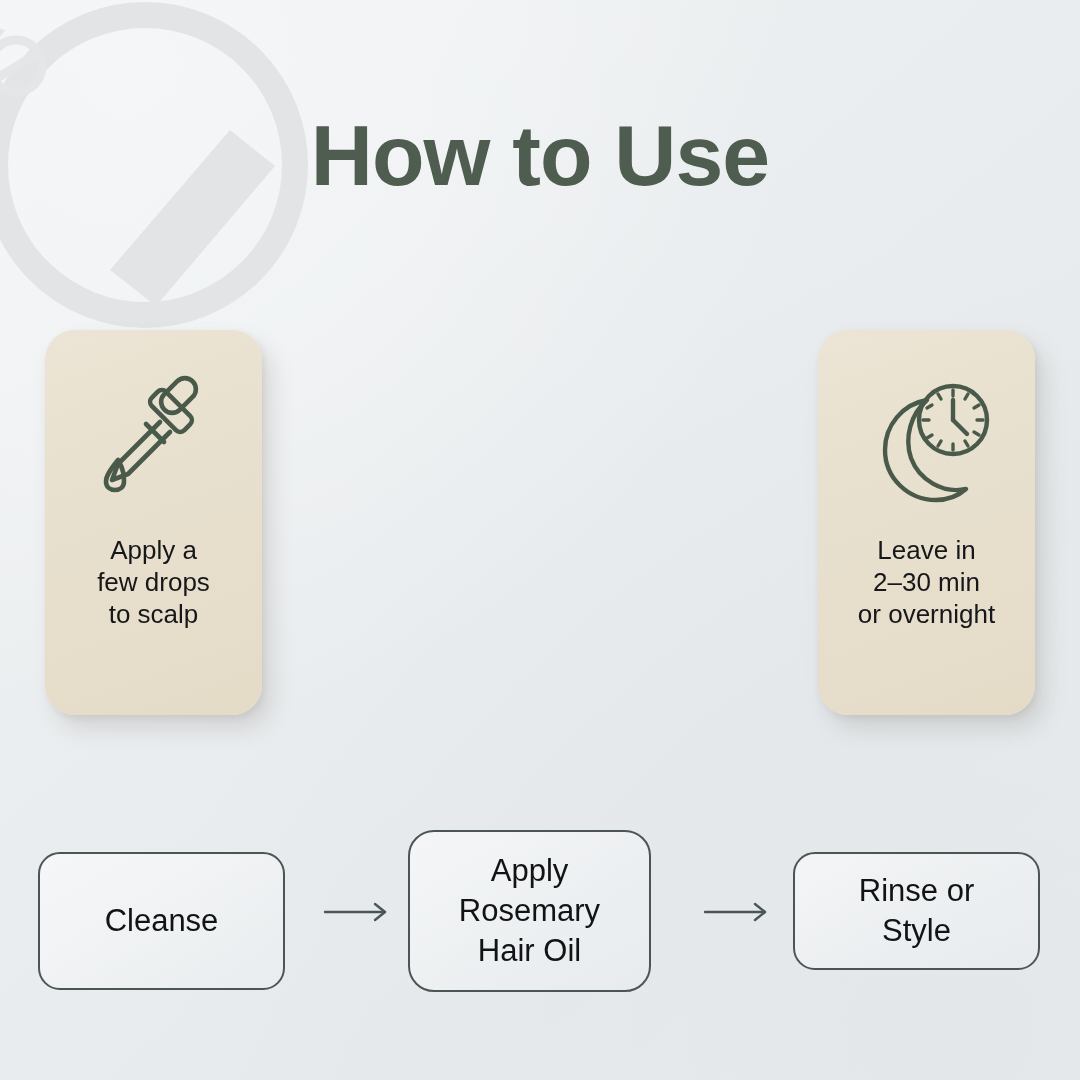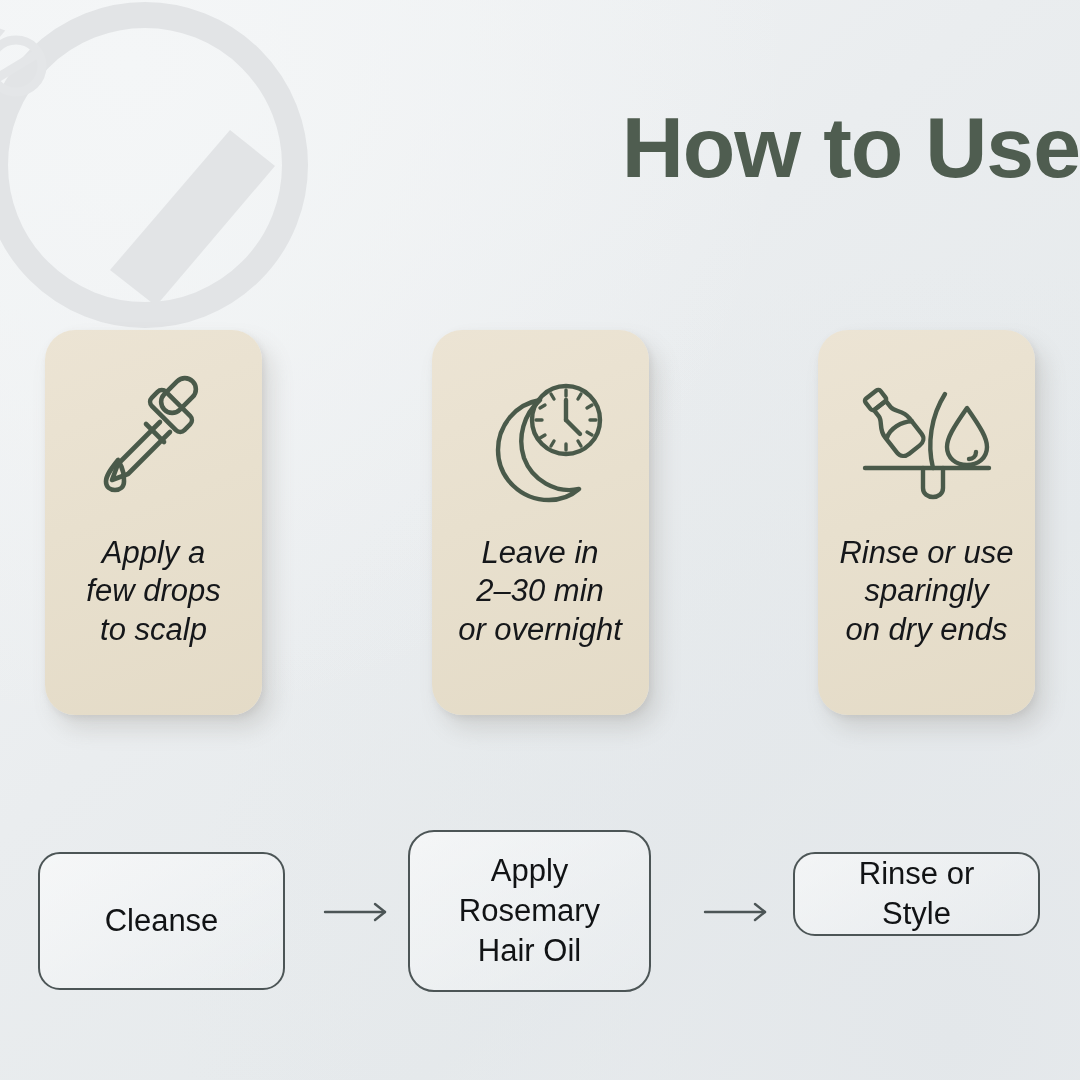--- a/index.html
+++ b/index.html
@@ -34,22 +34,22 @@
     height: 420px;
     opacity: 1;
     pointer-events: none;
   }
 
   
   .title {
     position: absolute;
     left: 0;
     right: 0;
-    top: 104px;
-    text-align: right;
+    top: 112px;
+    text-align: center;
     font-size: 86px;
     line-height: 1;
     font-weight: 700;
     letter-spacing: -1px;
     color: #4f5d50;
   }
 
   
   .cards {
     position: absolute;
@@ -83,25 +83,24 @@
   }
   .card-icon svg {
     width: 140px;
     height: 140px;
     display: block;
   }
   .card-text {
     margin-top: 26px;
     width: 196px;
     text-align: center;
-    font-size: 31px;
+    font-size: 26px;
     line-height: 1.24;
     color: #15171a;
     white-space: pre-line;
-    font-style: italic;
   }
 
   
   .flow {
     position: absolute;
     left: 38px;
     top: 830px;
     width: 1004px;
     height: 162px;
   }
@@ -115,21 +114,21 @@
     align-items: center;
     justify-content: center;
     text-align: center;
     color: #111315;
     font-size: 31px;
     line-height: 1.30;
     white-space: pre-line;
   }
   .flow-box.b1 { left: 0px;   top: 22px; width: 247px; height: 138px; }
   .flow-box.b2 { left: 370px; top: 0px;  width: 243px; height: 162px; border-radius: 26px; }
-  .flow-box.b3 { left: 755px; top: 22px; width: 247px; height: 84px; }
+  .flow-box.b3 { left: 755px; top: 22px; width: 247px; height: 118px; }
 
   .flow-arrow {
     position: absolute;
     top: 72px;
     height: 20px;
   }
   .flow-arrow.a1 { left: 285px; width: 70px; }
   .flow-arrow.a2 { left: 665px; width: 70px; }
   .flow-arrow svg { display: block; width: 100%; height: 20px; }
 </style>
@@ -203,45 +202,20 @@
           </g>
           <path d="M 96,52 L 96,32"></path>
           <path d="M 96,52 L 110,66"></path>
         </svg>
       </div>
       <div class="card-text">Leave in
 2–30 min
 or overnight</div>
     </div>
 
-    <div class="card">
-      <div class="card-icon">
-        <svg viewBox="0 0 140 140" fill="none" stroke="#4a5a4a" stroke-width="4.4" stroke-linecap="round" stroke-linejoin="round" xmlns="http://www.w3.org/2000/svg">
-
-          <line x1="8" y1="100" x2="132" y2="100"></line>
-
-          <g transform="rotate(-38 44 54)">
-            <rect x="28" y="14" width="19" height="14" rx="3"></rect>
-            <path d="M 30,28 L 30,36 C 30,42 22,46 22,56 L 22,76 C 22,81 26,84 31,84
-                     L 44,84 C 49,84 53,81 53,76 L 53,56 C 53,46 45,42 45,36 L 45,28 Z"></path>
-            <path d="M 23,58 C 31,52 45,54 53,60"></path>
-          </g>
-
-          <path d="M 66,100 L 66,120 C 66,132 86,132 86,120 L 86,100"></path>
-          <path d="M 76,100 C 70,76 74,48 88,26"></path>
-
-          <path d="M 110,40 C 96,60 90,70 90,79 C 90,90 99,97 110,97
-                   C 121,97 130,90 130,79 C 130,70 124,60 110,40 Z"></path>
-          <path d="M 119,84 C 119,88 116,91 112,91"></path>
-        </svg>
-      </div>
-      <div class="card-text">Rinse or use
-sparingly
-on dry ends</div>
-    </div>
 
   </div>
 
   <div class="flow">
 
     <div class="flow-box b1">Cleanse</div>
 
     <div class="flow-arrow a1">
       <svg viewBox="0 0 70 20" fill="none" stroke="#4c5556" stroke-width="2.4" stroke-linecap="round" stroke-linejoin="round" xmlns="http://www.w3.org/2000/svg">
         <line x1="2" y1="10" x2="62" y2="10"></line>

